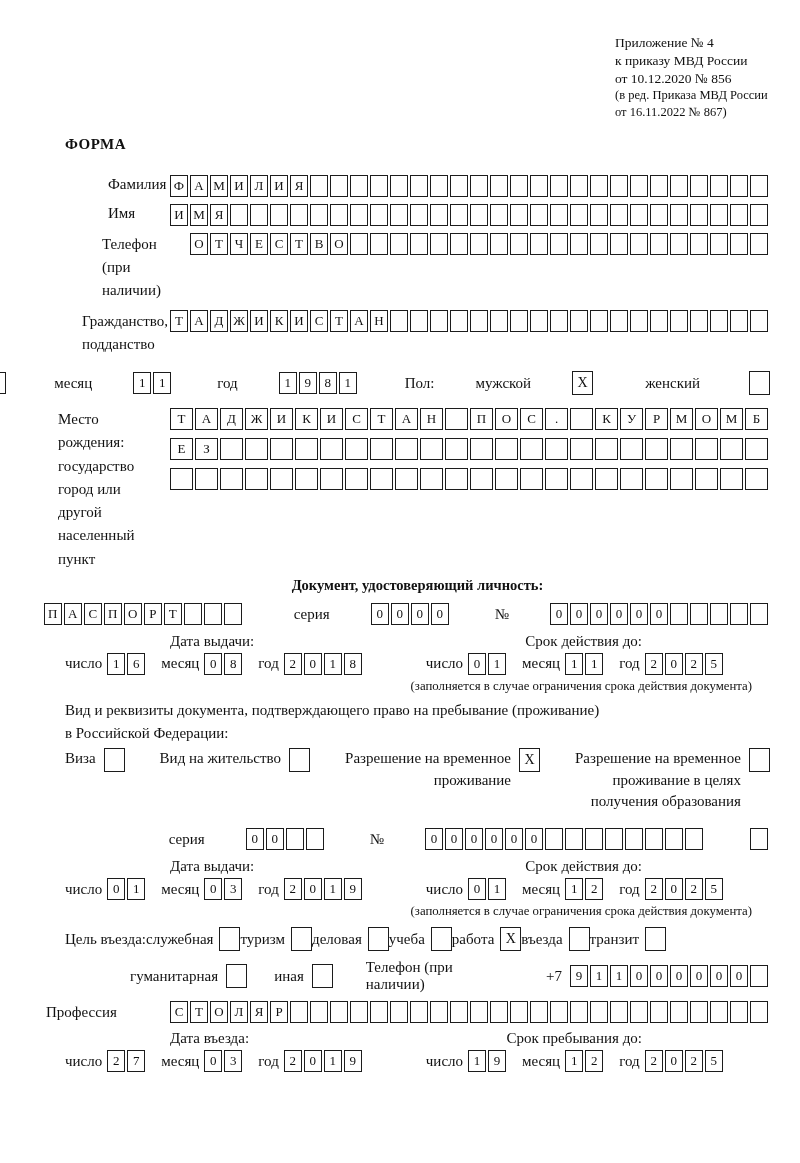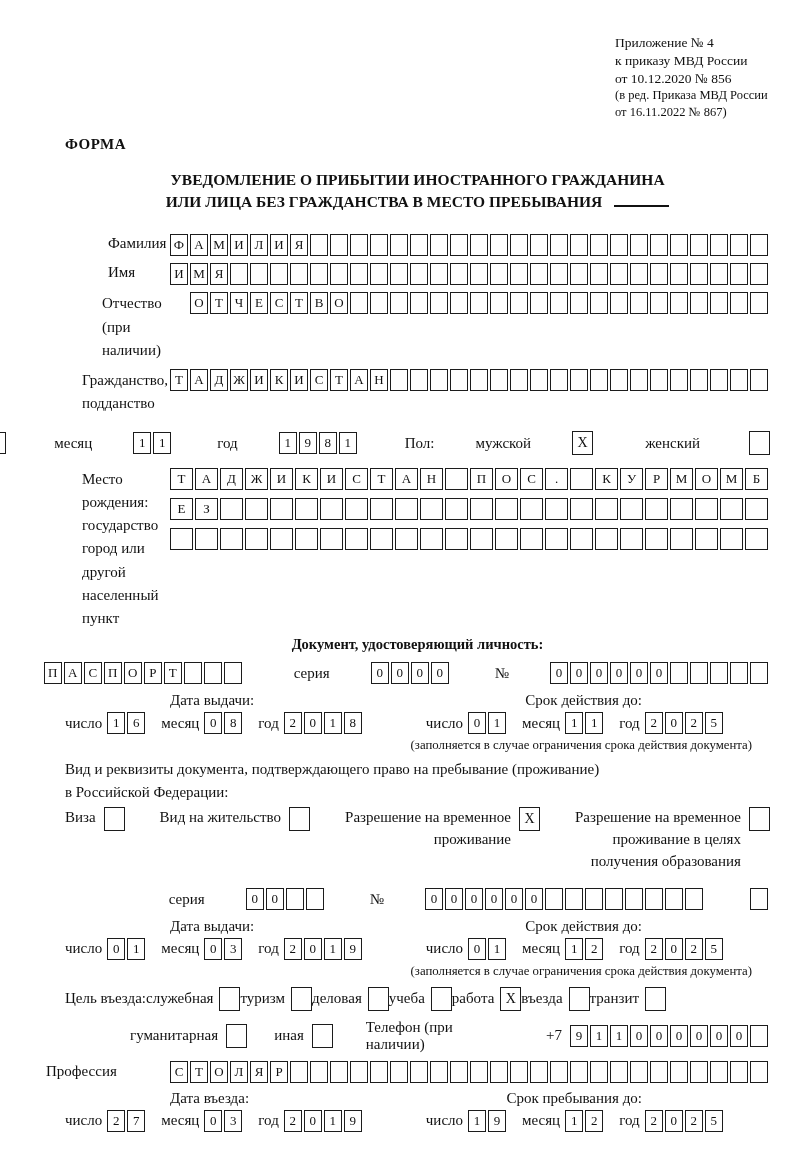--- a/index.html
+++ b/index.html
@@ -72,41 +72,37 @@
   <div class="annex">
     <div>Приложение № 4</div>
     <div>к приказу МВД России</div>
     <div>от 10.12.2020 № 856</div>
     <div class="annex-note">(в ред. Приказа МВД России</div>
     <div class="annex-note">от 16.11.2022 № 867)</div>
   </div>
 
   <div class="forma">ФОРМА</div>
 
-  <div class="title">
-    <div>УВЕДОМЛЕНИЕ О ПРИБЫТИИ ИНОСТРАННОГО ГРАЖДАНИНА</div>
-    <div><span>ИЛИ ЛИЦА БЕЗ ГРАЖДАНСТВА В МЕСТО ПРЕБЫВАНИЯ</span><span class="title-underline"></span></div>
-  </div>
 
 
   <div class="form">
 
     <div class="frow">
       <span class="flabel w62">Фамилия</span>
       <span class="cells"><span class="cell">Ф</span><span class="cell">А</span><span class="cell">М</span><span class="cell">И</span><span class="cell">Л</span><span class="cell">И</span><span class="cell">Я</span><span class="cell"></span><span class="cell"></span><span class="cell"></span><span class="cell"></span><span class="cell"></span><span class="cell"></span><span class="cell"></span><span class="cell"></span><span class="cell"></span><span class="cell"></span><span class="cell"></span><span class="cell"></span><span class="cell"></span><span class="cell"></span><span class="cell"></span><span class="cell"></span><span class="cell"></span><span class="cell"></span><span class="cell"></span><span class="cell"></span><span class="cell"></span><span class="cell"></span><span class="cell"></span></span>
     </div>
 
     <div class="frow">
       <span class="flabel w62">Имя</span>
       <span class="cells"><span class="cell">И</span><span class="cell">М</span><span class="cell">Я</span><span class="cell"></span><span class="cell"></span><span class="cell"></span><span class="cell"></span><span class="cell"></span><span class="cell"></span><span class="cell"></span><span class="cell"></span><span class="cell"></span><span class="cell"></span><span class="cell"></span><span class="cell"></span><span class="cell"></span><span class="cell"></span><span class="cell"></span><span class="cell"></span><span class="cell"></span><span class="cell"></span><span class="cell"></span><span class="cell"></span><span class="cell"></span><span class="cell"></span><span class="cell"></span><span class="cell"></span><span class="cell"></span><span class="cell"></span><span class="cell"></span></span>
     </div>
 
     <div class="frow">
       <span class="flabel w88 lh">
-        <span>Отчество</span><br>
+        <span>Телефон</span><br>
         <span>(при наличии)</span>
       </span>
       <span class="cells"><span class="cell">О</span><span class="cell">Т</span><span class="cell">Ч</span><span class="cell">Е</span><span class="cell">С</span><span class="cell">Т</span><span class="cell">В</span><span class="cell">О</span><span class="cell"></span><span class="cell"></span><span class="cell"></span><span class="cell"></span><span class="cell"></span><span class="cell"></span><span class="cell"></span><span class="cell"></span><span class="cell"></span><span class="cell"></span><span class="cell"></span><span class="cell"></span><span class="cell"></span><span class="cell"></span><span class="cell"></span><span class="cell"></span><span class="cell"></span><span class="cell"></span><span class="cell"></span><span class="cell"></span><span class="cell"></span></span>
     </div>
 
     <div class="frow">
       <span class="flabel w88 lh">
         <span>Гражданство,</span><br>
         <span>подданство</span>
       </span>
@@ -121,21 +117,21 @@
       <span class="cells"><span class="cell">1</span><span class="cell">1</span></span>
       <span class="ilabel" style="margin-left:8px;">год</span>
       <span class="cells"><span class="cell">1</span><span class="cell">9</span><span class="cell">8</span><span class="cell">1</span></span>
       <span class="ilabel" style="margin-left:10px;">Пол:</span>
       <span class="ilabel">мужской</span>
       <span class="cbox">X</span>
       <span class="ilabel" style="margin-left:16px;">женский</span>
       <span class="cbox" style="margin-left:8px;"></span>
     </div>
 
-    <div class="frow" style="margin-top:8px; margin-bottom:4px;">
+    <div class="frow" style="margin-top:8px; margin-bottom:4px;gap:24px;">
       <span class="flabel w88 lh">
         <span>Место рождения:</span><br>
         <span>государство</span><br>
         <span>город или другой</span><br>
         <span>населенный пункт</span>
       </span>
       <span class="cells stack">
         <span class="cellsrow"><span class="cell wcell">Т</span><span class="cell wcell">А</span><span class="cell wcell">Д</span><span class="cell wcell">Ж</span><span class="cell wcell">И</span><span class="cell wcell">К</span><span class="cell wcell">И</span><span class="cell wcell">С</span><span class="cell wcell">Т</span><span class="cell wcell">А</span><span class="cell wcell">Н</span><span class="cell wcell"></span><span class="cell wcell">П</span><span class="cell wcell">О</span><span class="cell wcell">С</span><span class="cell wcell">.</span><span class="cell wcell"></span><span class="cell wcell">К</span><span class="cell wcell">У</span><span class="cell wcell">Р</span><span class="cell wcell">М</span><span class="cell wcell">О</span><span class="cell wcell">М</span><span class="cell wcell">Б</span></span>
         <span class="cellsrow"><span class="cell wcell">Е</span><span class="cell wcell">З</span><span class="cell wcell"></span><span class="cell wcell"></span><span class="cell wcell"></span><span class="cell wcell"></span><span class="cell wcell"></span><span class="cell wcell"></span><span class="cell wcell"></span><span class="cell wcell"></span><span class="cell wcell"></span><span class="cell wcell"></span><span class="cell wcell"></span><span class="cell wcell"></span><span class="cell wcell"></span><span class="cell wcell"></span><span class="cell wcell"></span><span class="cell wcell"></span><span class="cell wcell"></span><span class="cell wcell"></span><span class="cell wcell"></span><span class="cell wcell"></span><span class="cell wcell"></span><span class="cell wcell"></span></span>
         <span class="cellsrow"><span class="cell wcell"></span><span class="cell wcell"></span><span class="cell wcell"></span><span class="cell wcell"></span><span class="cell wcell"></span><span class="cell wcell"></span><span class="cell wcell"></span><span class="cell wcell"></span><span class="cell wcell"></span><span class="cell wcell"></span><span class="cell wcell"></span><span class="cell wcell"></span><span class="cell wcell"></span><span class="cell wcell"></span><span class="cell wcell"></span><span class="cell wcell"></span><span class="cell wcell"></span><span class="cell wcell"></span><span class="cell wcell"></span><span class="cell wcell"></span><span class="cell wcell"></span><span class="cell wcell"></span><span class="cell wcell"></span><span class="cell wcell"></span></span>

